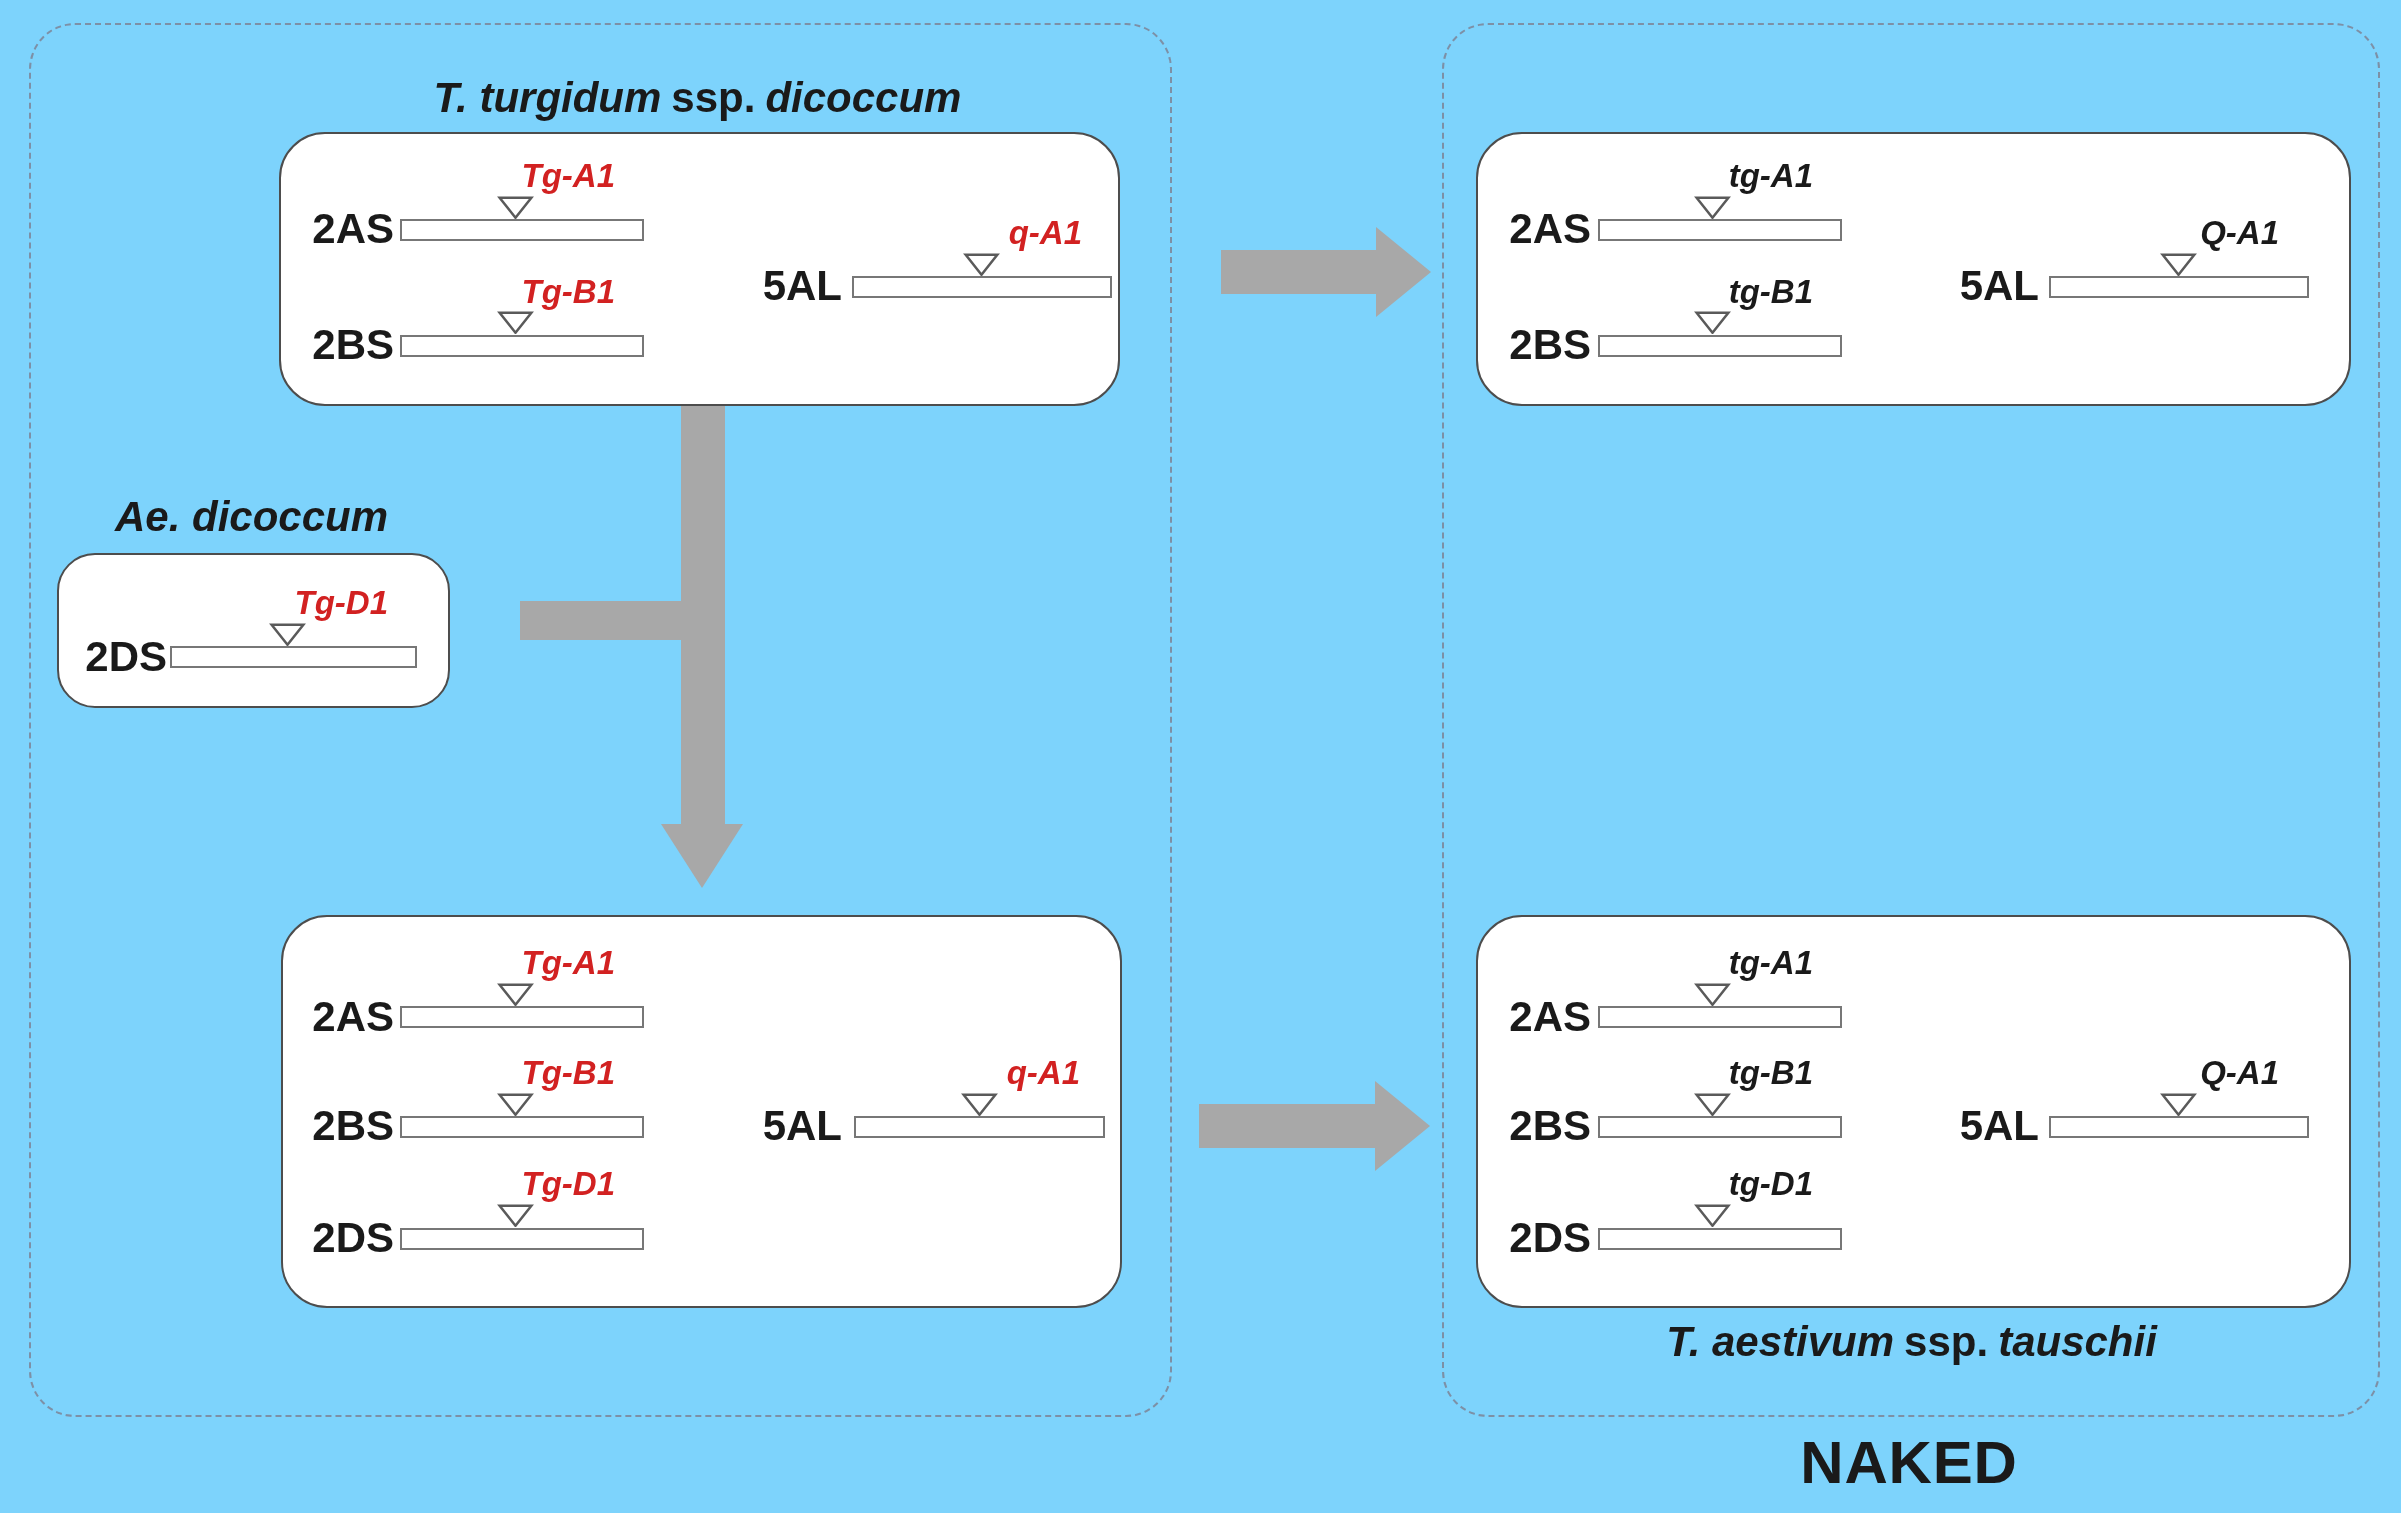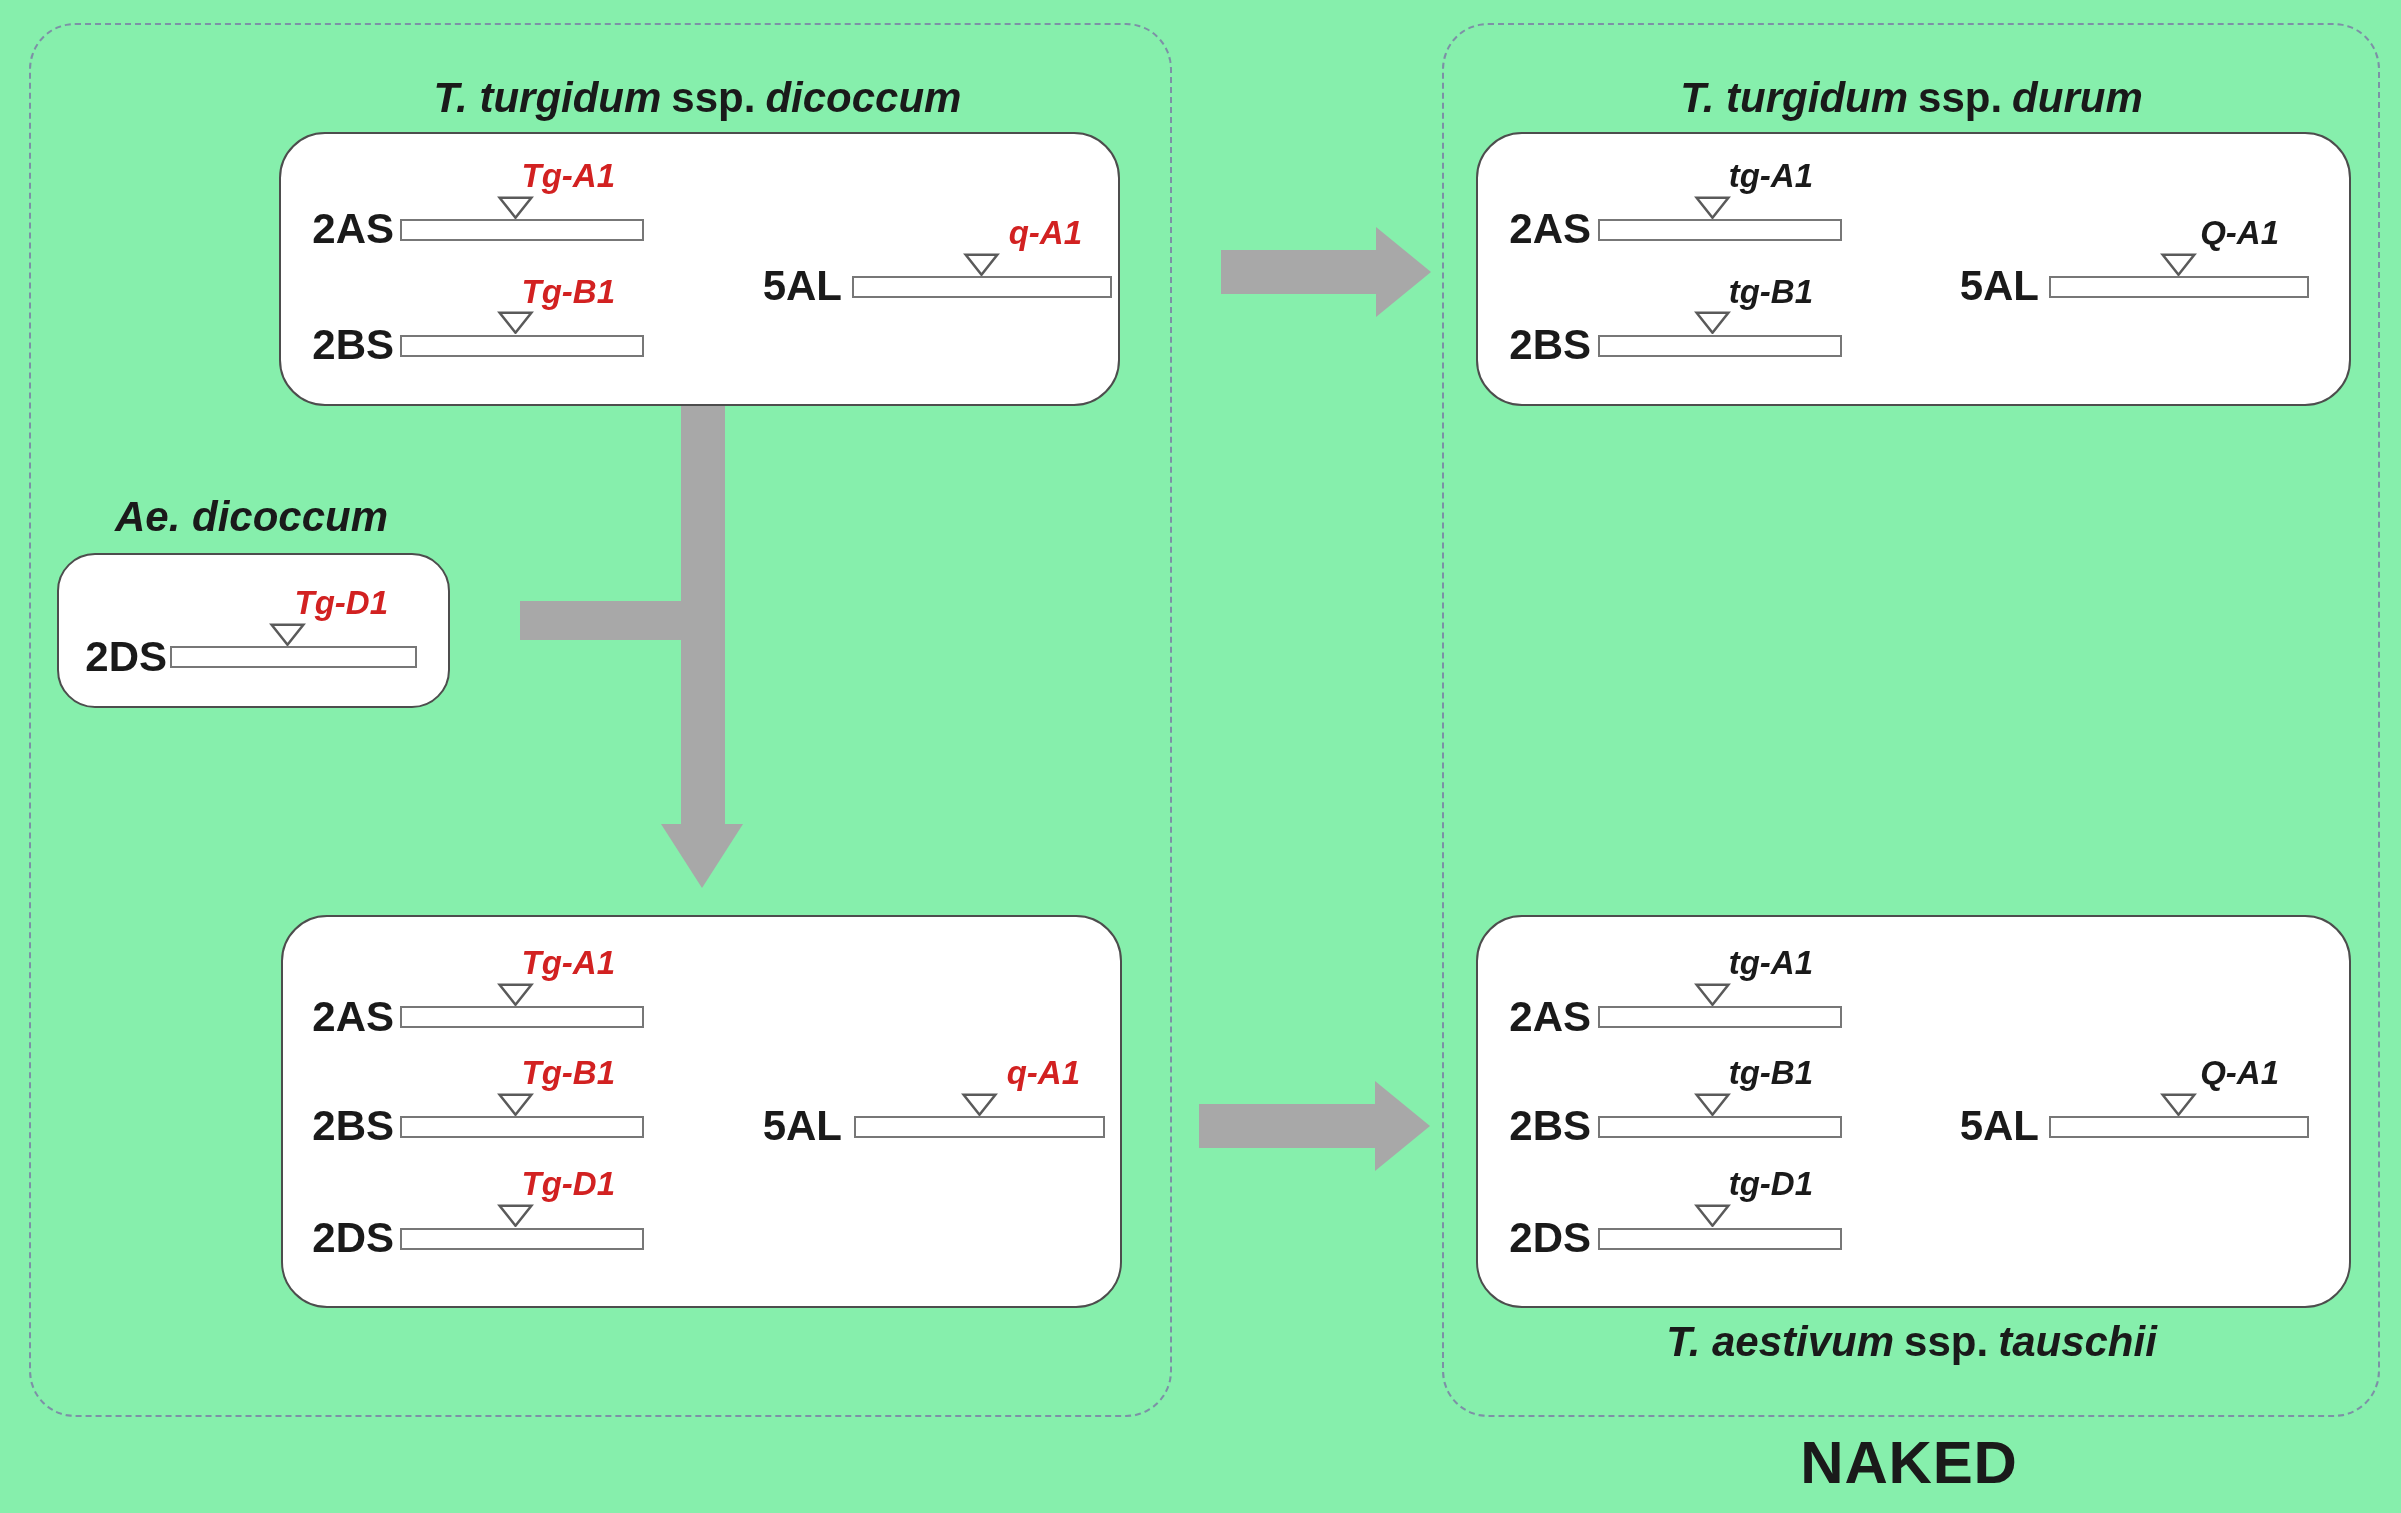--- a/index.html
+++ b/index.html
@@ -5,21 +5,21 @@
   :root{
     --gene-dominant-red:#d22121;
     --text-black:#1a1a1a;
     --arrow-gray:#a8a8a8;
     --panel-dash-blue:#7d90a6;
     --box-border-gray:#4d4d4d;
     --bar-border-gray:#777777;
   }
   html,body{margin:0;padding:0;background:#ffffff;}
   #figure{
-    position:relative;width:2401px;height:1514px;background:#86efac;overflow:hidden;
+    position:relative;width:2401px;height:1514px;background:#7dd3fc;overflow:hidden;
     font-family:"Liberation Sans", sans-serif;color:var(--text-black,#1a1a1a);
   }
   .panel{position:absolute;border:2.5px dashed var(--panel-dash-blue,#7d90a6);border-radius:46px;}
   .species-box{position:absolute;background:#fff;border:2.5px solid var(--box-border-gray,#4d4d4d);border-radius:46px;}
   .box-title{position:absolute;font-weight:bold;font-size:42px;line-height:1;text-align:center;white-space:nowrap;}
   .box-title .it{font-style:italic;}
   .box-title .rank{font-style:normal;margin:0 10px;}
   .chrom-label{position:absolute;font-weight:bold;font-size:42px;line-height:1;text-align:right;}
   .bar{position:absolute;height:22px;background:#fff;border:2.5px solid var(--bar-border-gray,#777);box-sizing:border-box;}
   .marker{position:absolute;width:37px;height:23.4px;}
@@ -114,23 +114,20 @@
     </svg>
   <div class="gene red" style="left:879px;top:1056px;">q-A1</div>
 
   <div class="chrom-label" style="left:285px;top:1217px;width:109px;">2DS</div>
   <div class="bar" style="left:400px;top:1228px;width:244px;"></div>
   <svg class="marker" style="left:497px;top:1204px;" viewBox="0 0 44 28">
       <path d="M3 2 H41 L22 26 Z" fill="#ffffff" stroke="#5a5a5a" stroke-width="3"></path>
     </svg>
   <div class="gene red" style="left:414px;top:1167px;">Tg-D1</div>
 
-  <div class="box-title" style="left:1476px;top:77px;width:871px;">
-    <span class="it">T. turgidum</span><span class="rank">ssp.</span><span class="it">durum</span>
-  </div>
   <div class="species-box" style="left:1476px;top:132px;width:871px;height:270px;"></div>
 
   <div class="chrom-label" style="left:1482px;top:208px;width:109px;">2AS</div>
   <div class="bar" style="left:1598px;top:219px;width:244px;"></div>
   <svg class="marker" style="left:1694px;top:196px;" viewBox="0 0 44 28">
       <path d="M3 2 H41 L22 26 Z" fill="#ffffff" stroke="#5a5a5a" stroke-width="3"></path>
     </svg>
   <div class="gene black" style="left:1612px;top:159px;">tg-A1</div>
 
   <div class="chrom-label" style="left:1930px;top:265px;width:109px;">5AL</div>

